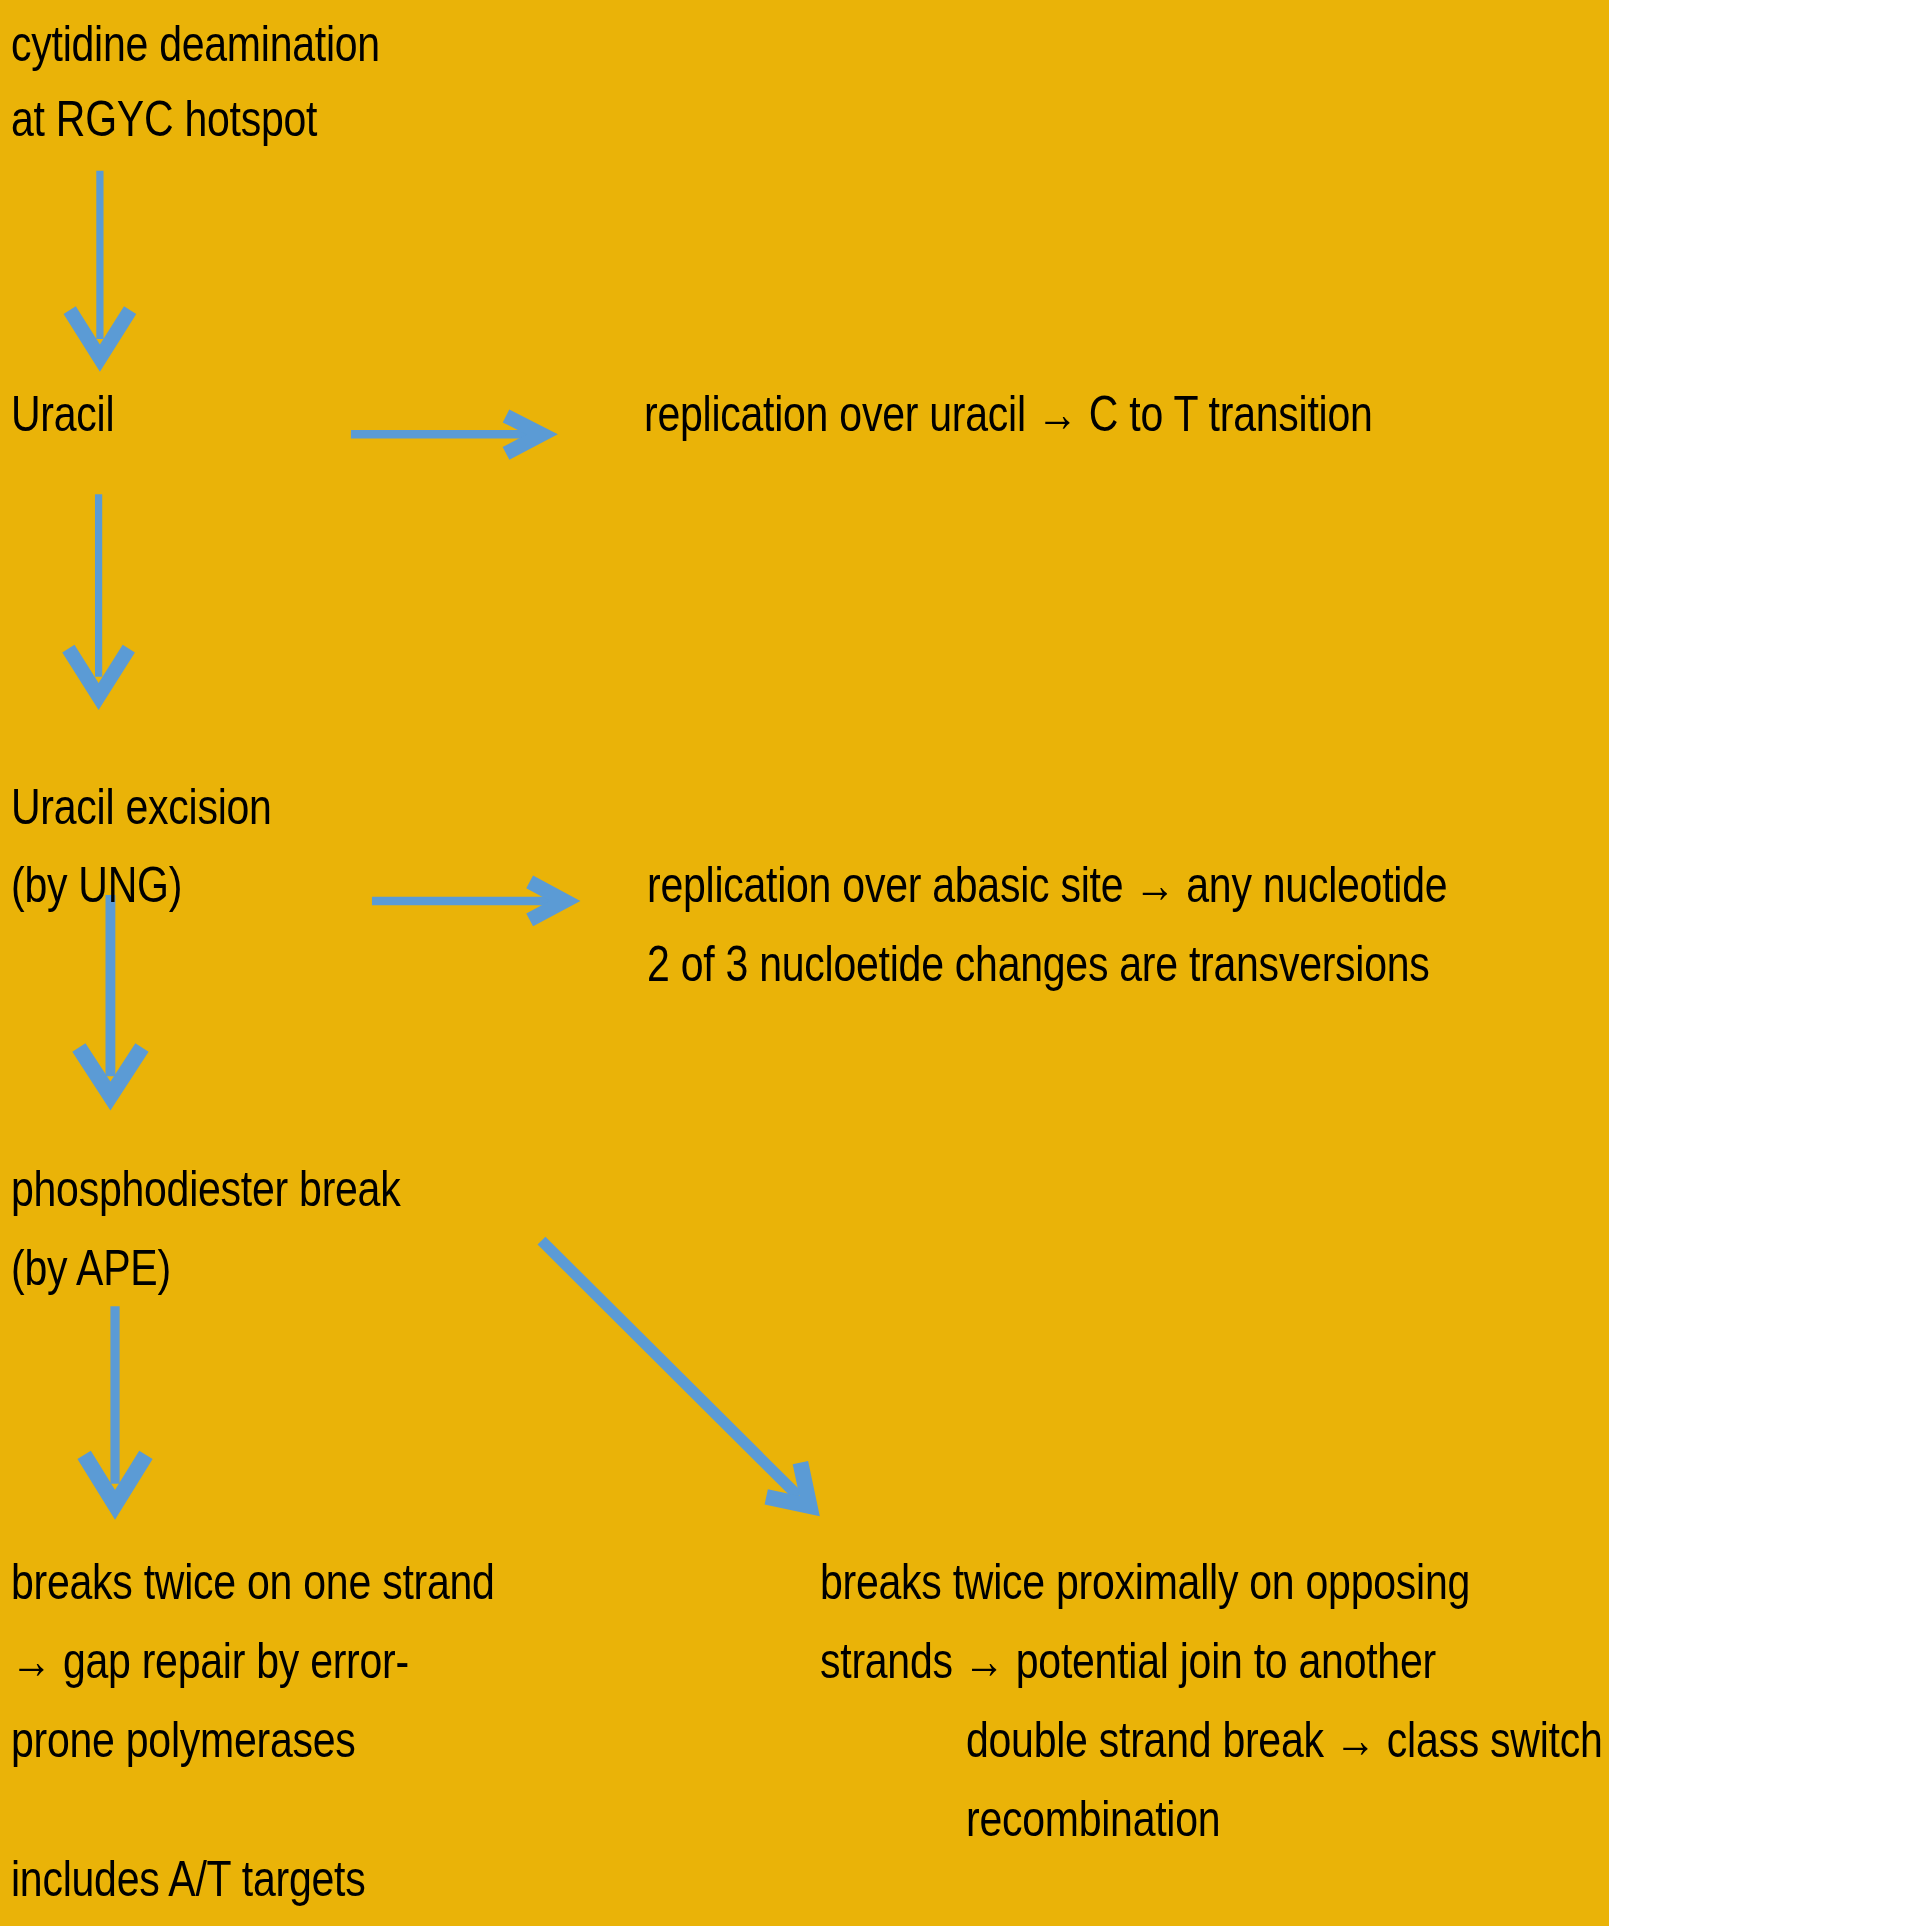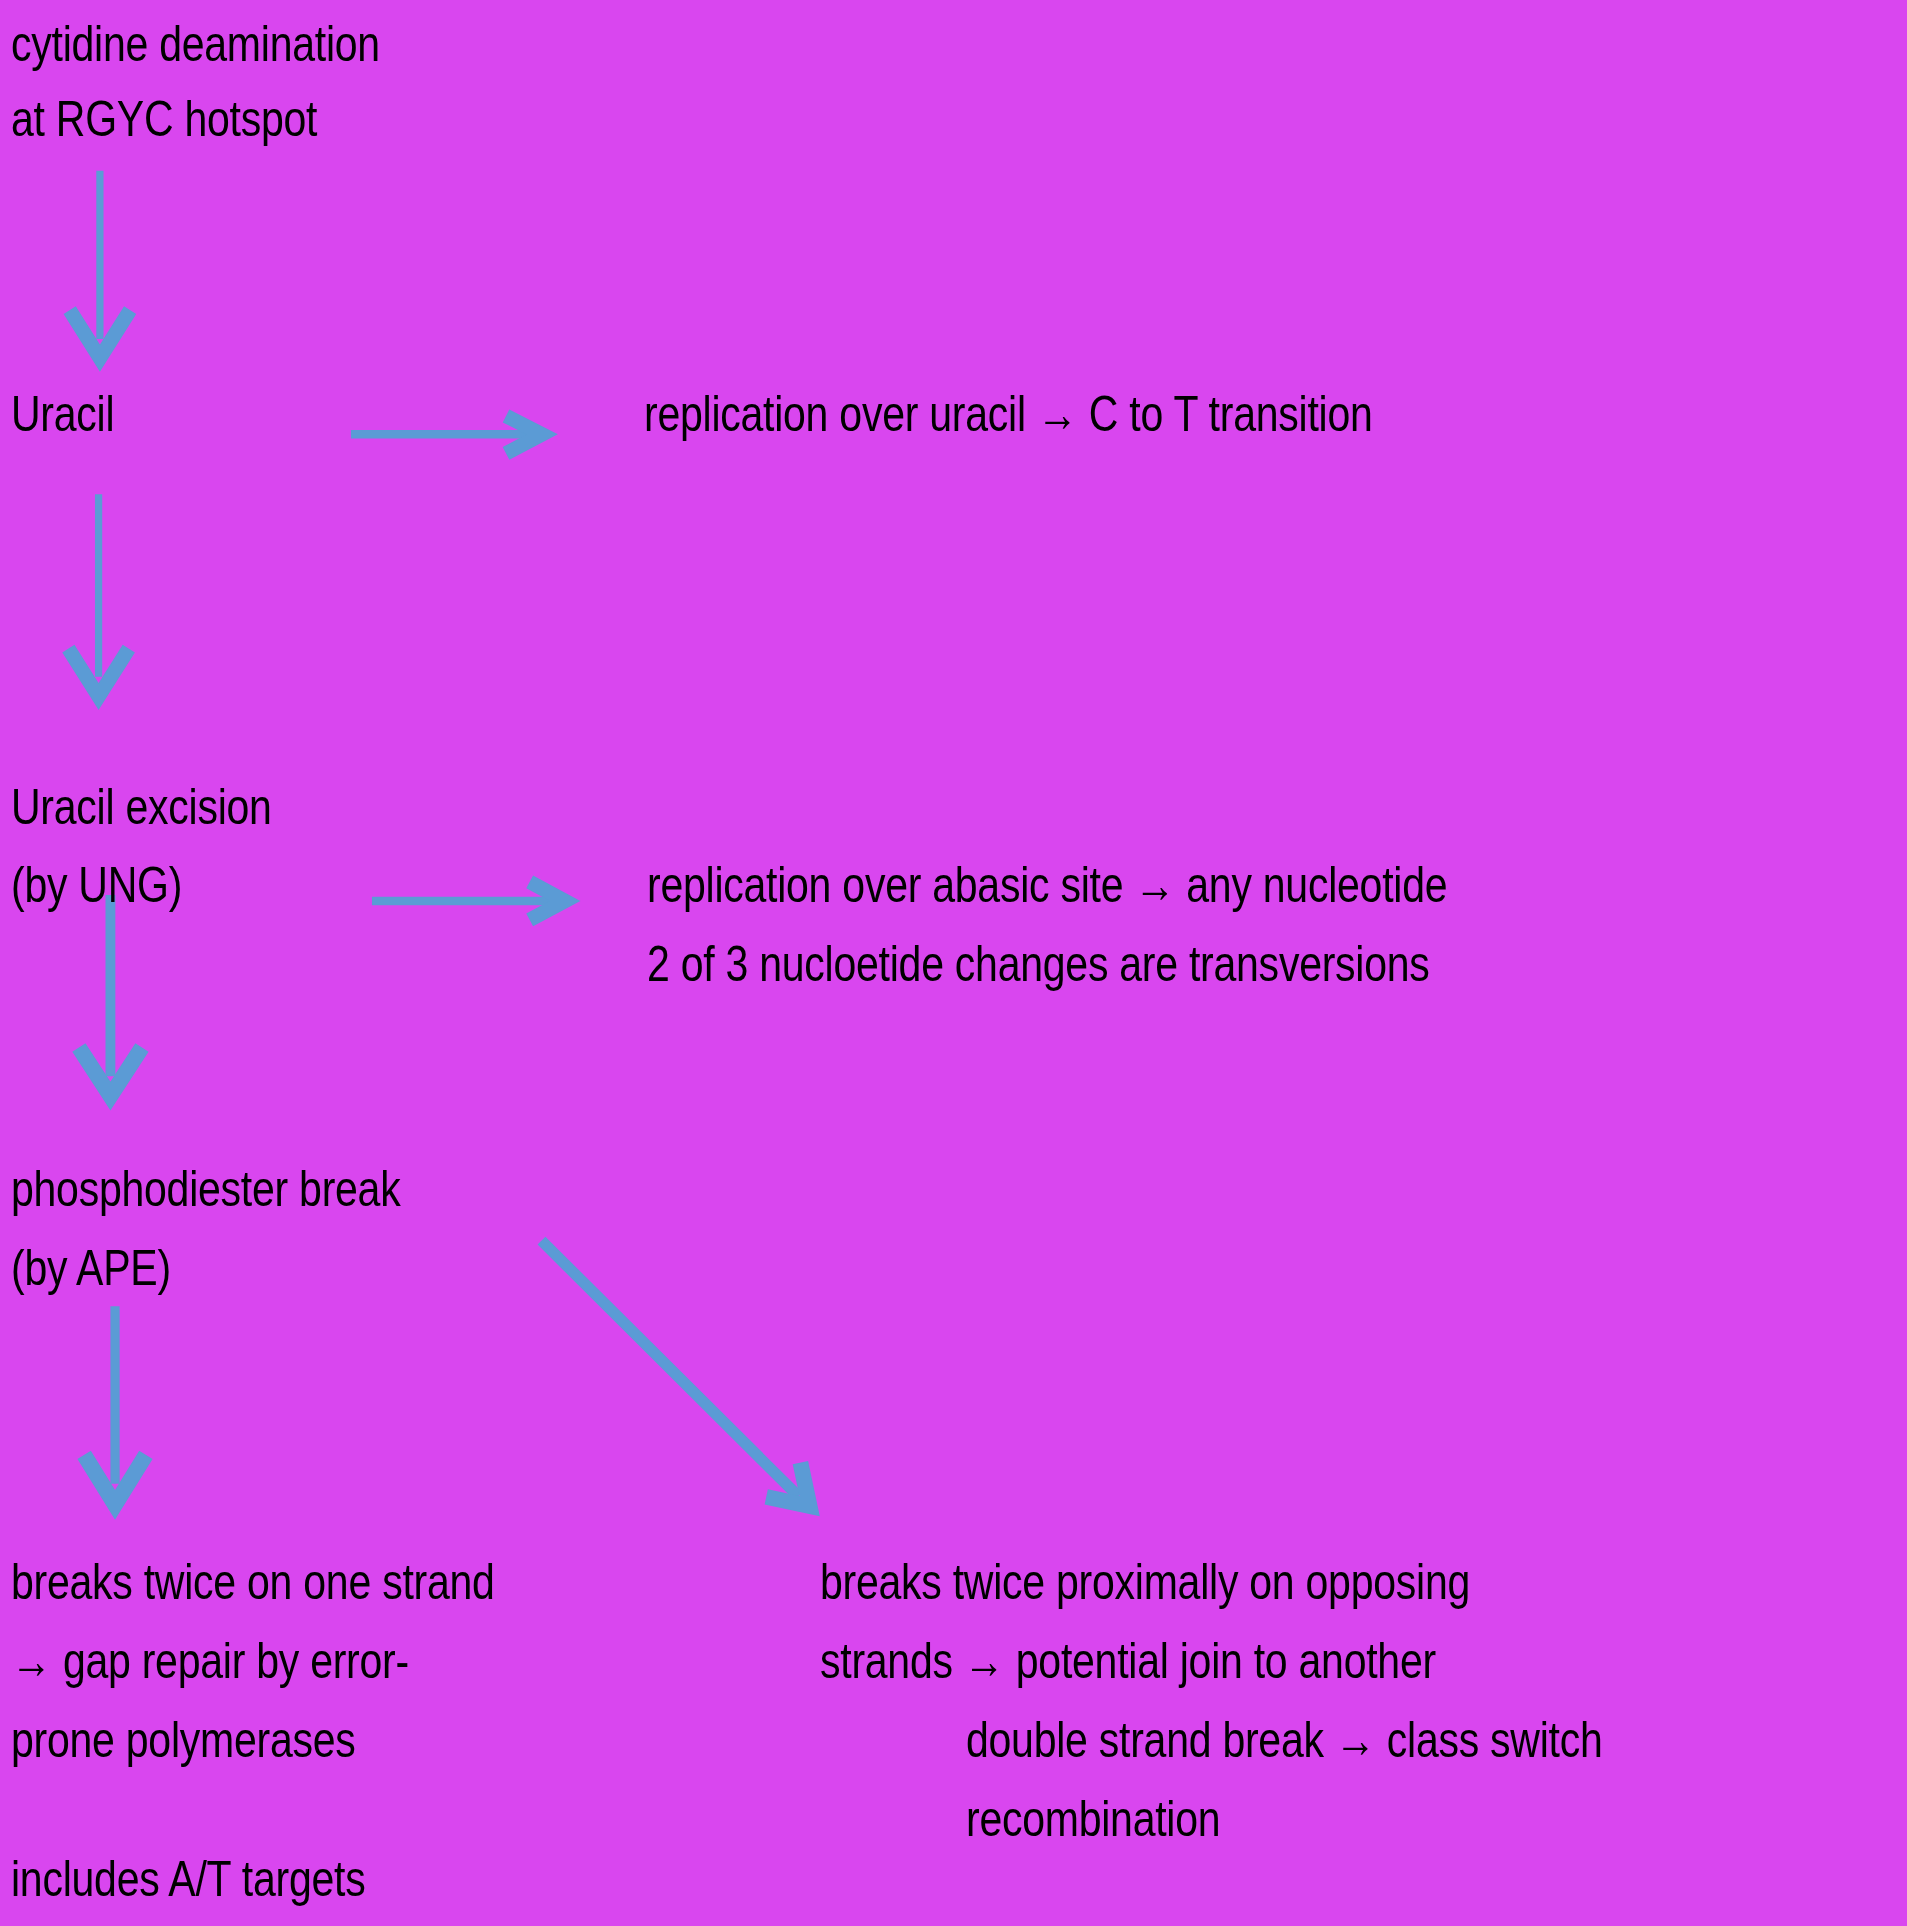--- a/index.html
+++ b/index.html
@@ -2,23 +2,23 @@
 <html style="font-size:10.5px"><head>
 <meta charset="utf-8">
 <style>
   html, body {
     margin: 0;
     padding: 0;
     background: #ffffff;
   }
   #page {
     position: relative;
-    width: 1907px;
+    width: 1609px;
     height: 1926px;
-    background: #d946ef;
+    background: #eab308;
     overflow: hidden;
     font-family: "Liberation Sans", "DejaVu Sans", sans-serif;
   }
   .txt {
     position: absolute;
     color: #000000;
     font-size: 50px;
     line-height: 78px;
     font-weight: 400;
     letter-spacing: -0.3px;

